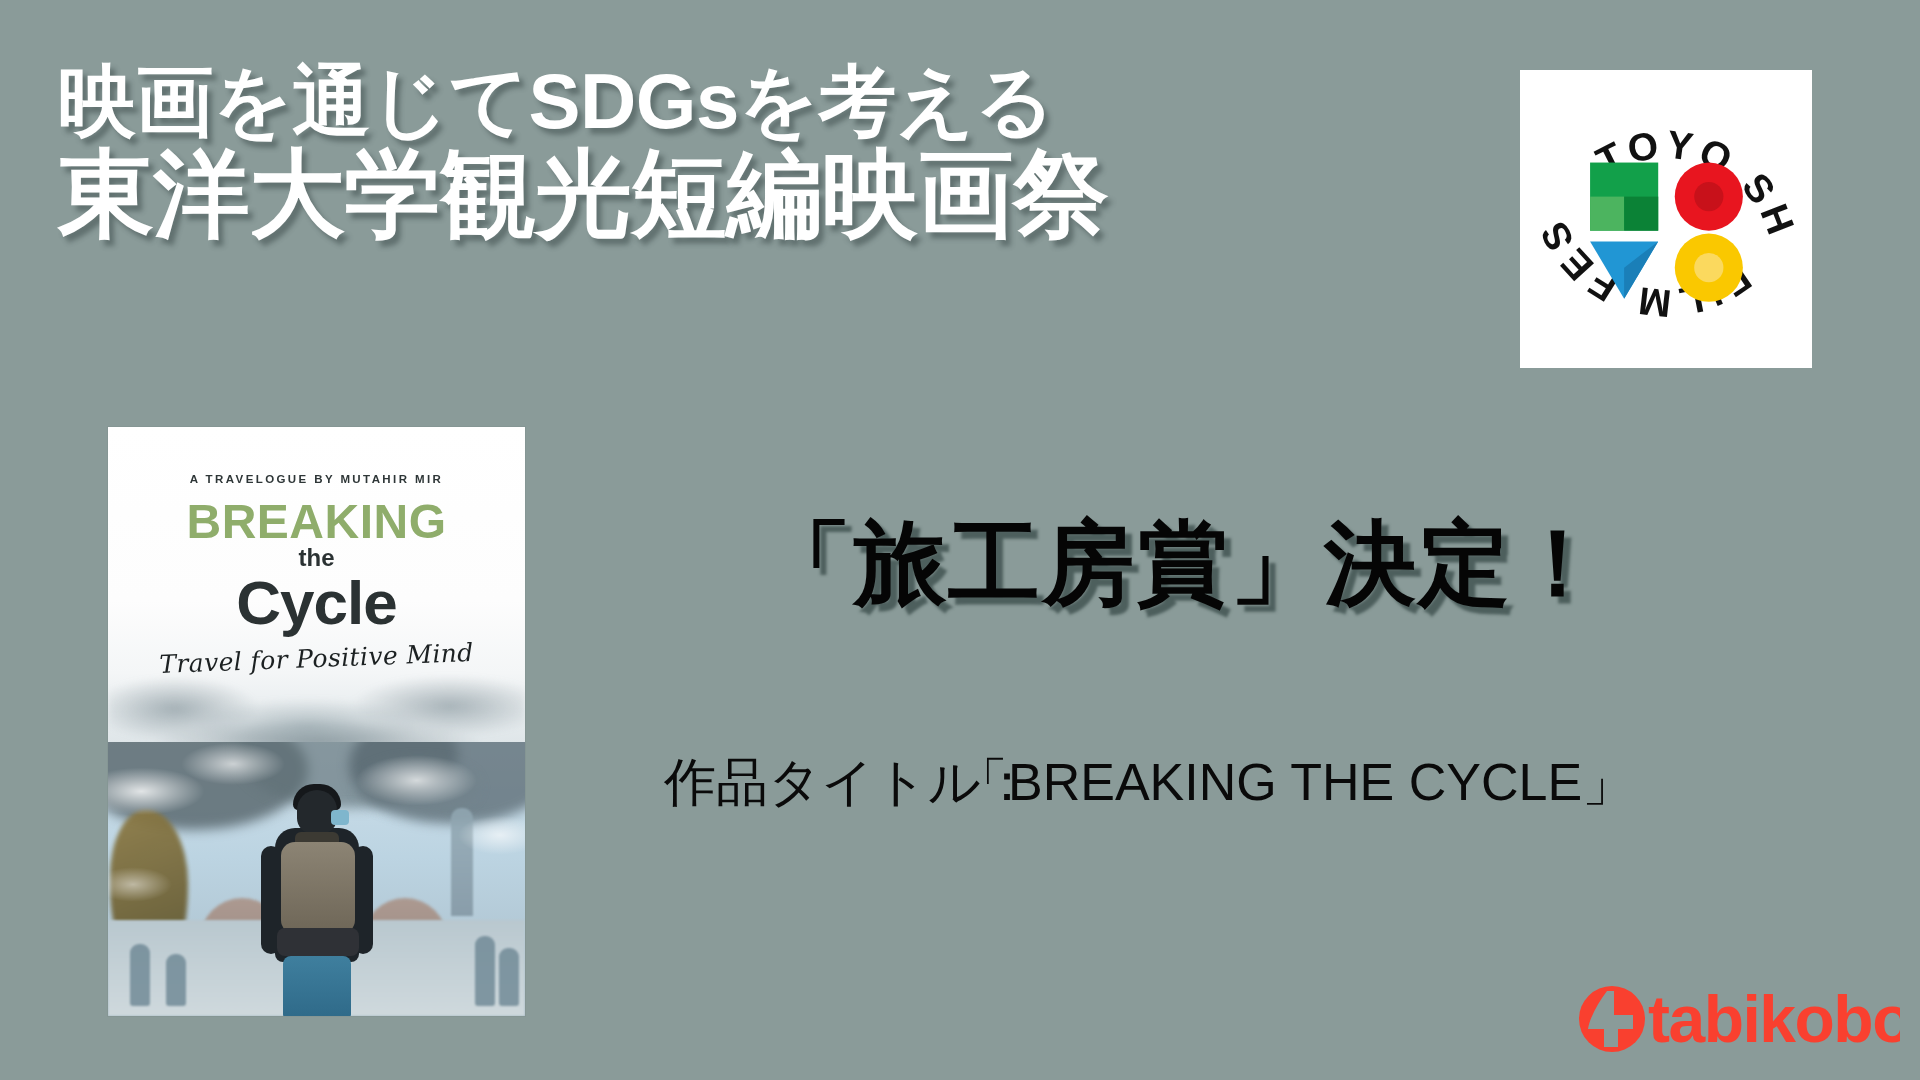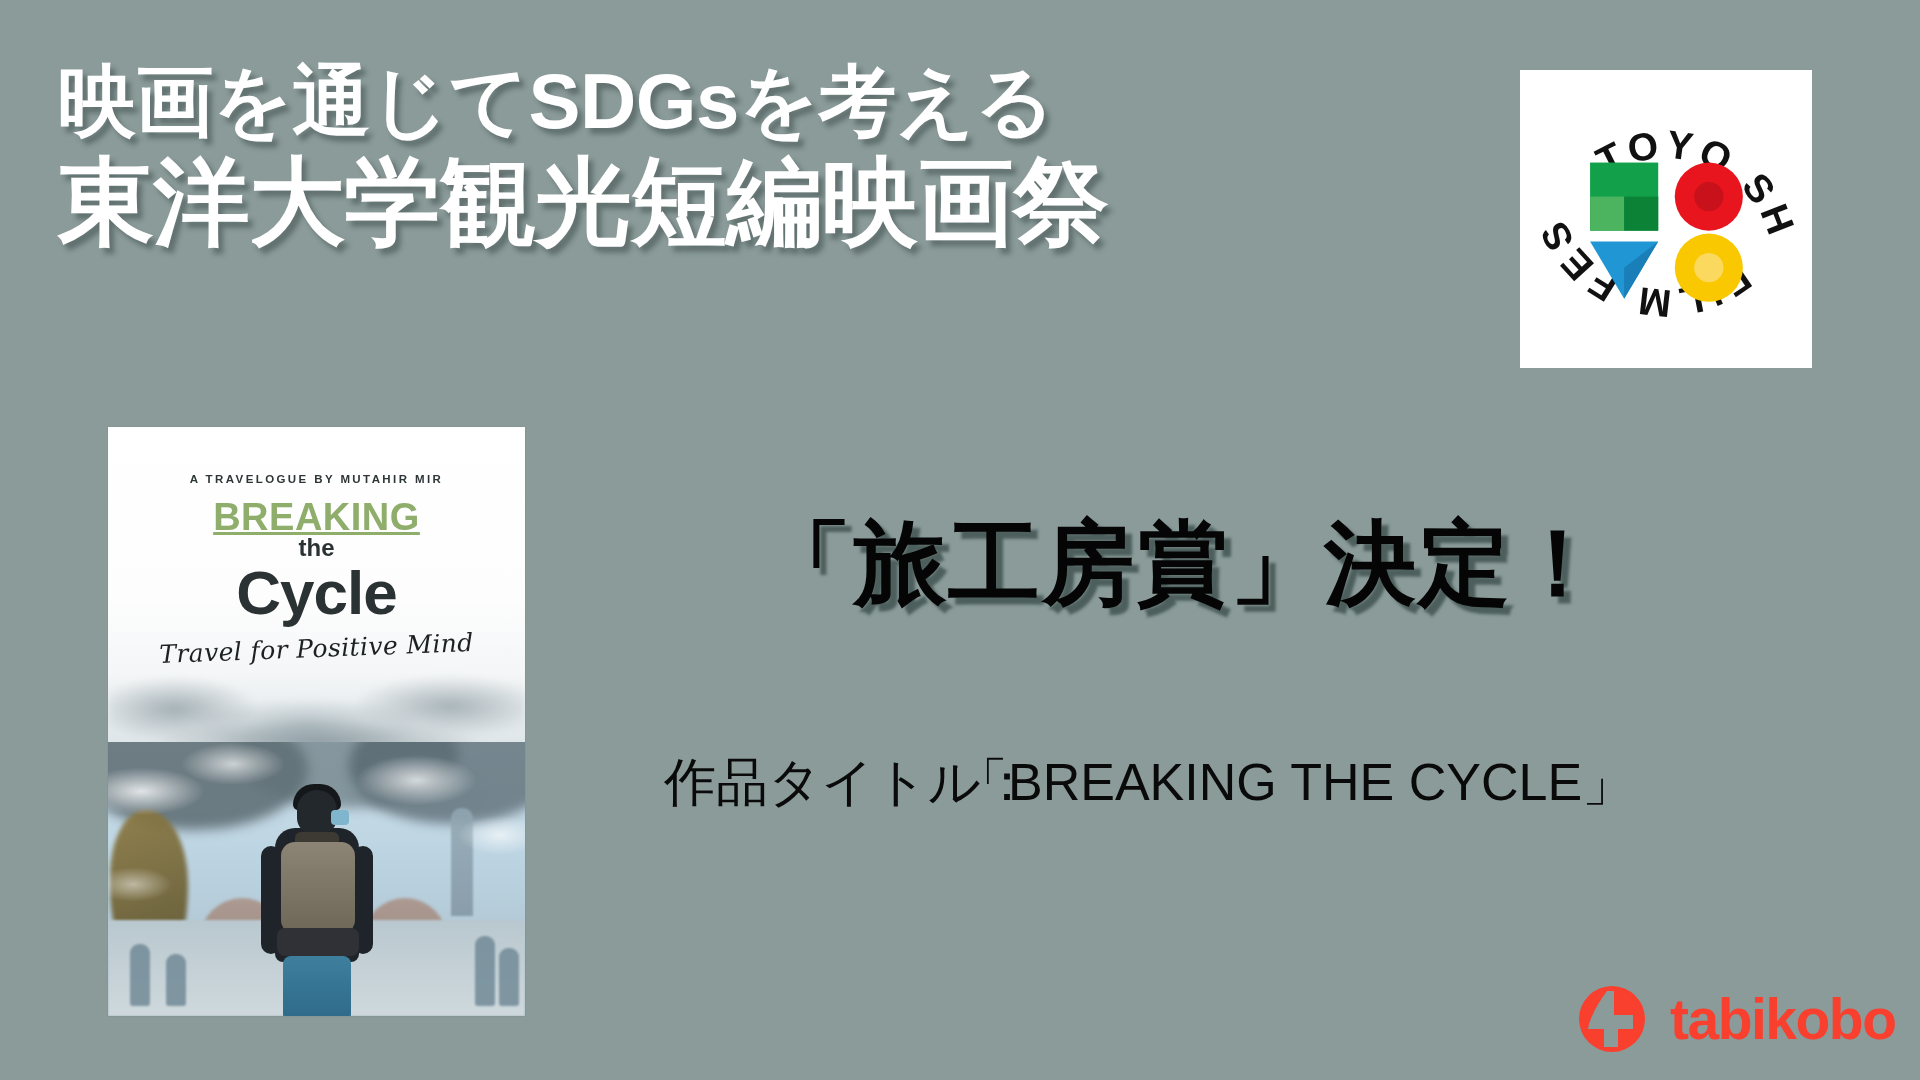--- a/index.html
+++ b/index.html
@@ -22,21 +22,21 @@
   #title-block { position:absolute; left:58px; top:62px; }
   .title-line {
     color:#ffffff;
     font-weight:700;
     letter-spacing:-0.5px;
     white-space:nowrap;
     text-shadow:5px 6px 5px rgba(40,56,55,0.42);
     line-height:1.0;
   }
   #title-line-1 { font-size:78px; }
-  #title-line-2 { font-size:96px; margin-top:14px; }
+  #title-line-2 { font-size:96px; margin-top:6px; }
 
   
   #toyo-logo {
     position:absolute;
     left:1520px; top:70px;
     width:292px; height:298px;
     background:#ffffff;
   }
   #toyo-logo svg { display:block; width:100%; height:100%; }
 
@@ -69,26 +69,25 @@
   }
   #poster-kicker {
     padding-top:46px;
     font-size:11.5px;
     letter-spacing:2.4px;
     font-weight:700;
     color:#2e3637;
   }
   #poster-breaking {
     margin-top:13px;
-    font-size:38px;
+    font-size:48px;
     font-weight:700;
     letter-spacing:0.5px;
     color:#8fad6b;
     line-height:1;
-    text-decoration:underline;
   }
   #poster-the {
     margin-top:0;
     font-size:24px;
     font-weight:700;
     color:#2b3233;
     line-height:1;
   }
   #poster-cycle {
     margin-top:2px;
@@ -188,21 +187,21 @@
     font-size:52px; color:#0a0a0a; font-weight:400;
     white-space:nowrap; line-height:1.34;
   }
   .detail-label { display:inline-block; width:292px; }
   .detail-value { display:inline-block; }
 
   
   #tabikobo { position:absolute; left:1576px; top:983px; display:flex; align-items:center; }
   #tabikobo svg { display:block; }
   #tabikobo-word {
-    margin-left:22px; font-size:57px; font-weight:700;
+    margin-left:0; font-size:66px; font-weight:700;
     color:#f9402f; letter-spacing:-1.5px; line-height:1;
   }
 </style>
 </head>
 <body>
 
 <div id="slide">
 
   <div id="title-block">
     <div class="title-line" id="title-line-1">映画を通じてSDGsを考える</div>

